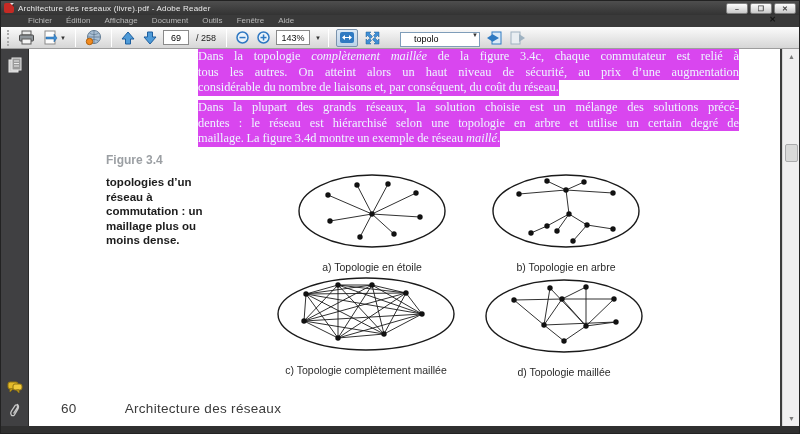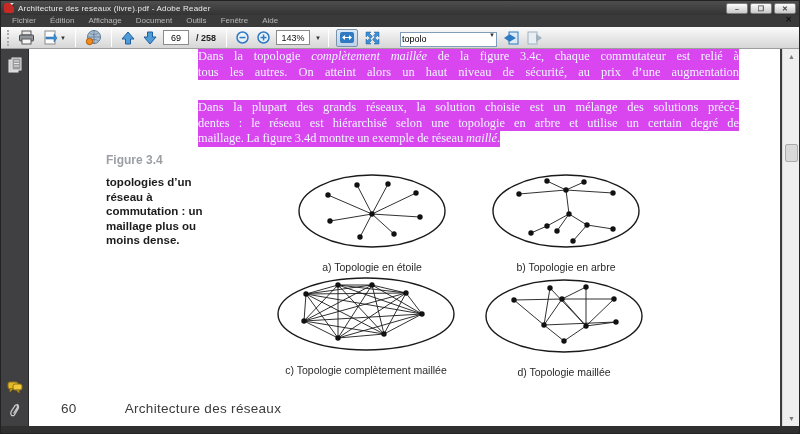--- a/index.html
+++ b/index.html
@@ -20,50 +20,50 @@
   .titletext { font-size:8px; letter-spacing:.2px; white-space:nowrap; }
   .winbtns { margin-left:auto; display:flex; gap:2px; }
   .winbtn {
     width:22px; height:11px; border:1px solid #7e7e7e; border-radius:2px;
     background:linear-gradient(#fdfdfd,#c9c9c9); color:#444;
     font-size:7px; line-height:9px; text-align:center; font-weight:bold;
   }
   
   .menubar {
     position:absolute; top:14px; left:0; right:0; height:12px;
-    background:#3a3a3a; display:flex; align-items:flex-start; padding:0 4px;
+    background:#3a3a3a; display:flex; align-items:flex-start; padding:0 20px;
   }
   .menuitem { color:#b9b9b9; font-size:8px; padding:0 7px; line-height:12px; }
   .menubar .docwin-x { margin-left:auto; color:#151515; font-size:8px; font-weight:bold; padding-right:3px; }
   
   .toolbar {
     position:absolute; top:26px; left:0; right:0; height:22px;
     background:linear-gradient(#fbfbfb,#d6d6d6);
     border-bottom:1px solid #9d9d9d;
     display:flex; align-items:center; padding:0 4px; gap:4px;
   }
   .grip { width:3px; height:16px; border-left:2px dotted #aaa; margin:0 2px; }
   .tsep { width:1px; height:18px; background:#b3b3b3; border-right:1px solid #fff; margin:0 3px; }
   .tbtn { display:flex; align-items:center; justify-content:center; height:20px; padding:0 2px; border-radius:2px; }
   .caret { font-size:6px; color:#333; margin-left:1px; }
   .pageinput {
     width:26px; height:15px; border:1px solid #8a8a8a; background:#fff;
     font-size:9px; text-align:center; font-family:"Liberation Sans",sans-serif;
   }
-  .pagetotal { font-size:9px; color:#222; margin:0 3px;font-weight:bold; }
+  .pagetotal { font-size:9px; color:#222; margin:0 3px; }
   .zoombox {
     width:34px; height:15px; border:1px solid #8a8a8a; background:#fff;
     font-size:9px; display:flex; align-items:center; justify-content:center; color:#111;
   }
   .viewbtn { width:22px; height:18px; display:flex; align-items:center; justify-content:center; border-radius:2px; }
   .viewbtn.active { border:1px solid #7a93ad; background:linear-gradient(#dce9f5,#bcd3e8); }
   .searchwrap { position:relative; margin-left:12px; }
   .searchinput {
-    width:97px; height:15px; border:1px solid #7f9db9; background:#fff;
-    font-size:9px; padding:0 12px 0 1px; font-family:"Liberation Sans",sans-serif;
+    width:80px; height:15px; border:1px solid #7f9db9; background:#fff;
+    font-size:9px; padding:0 12px 0 13px; font-family:"Liberation Sans",sans-serif;
   }
   .searchcaret { position:absolute; right:2px; top:4px; font-size:6px; color:#333; }
   
   .main { position:absolute; top:48px; left:0; right:0; bottom:7px; display:flex; }
   .sidebar {
     width:28px; background:#404042; border-right:1px solid #2b2b2b;
     display:flex; flex-direction:column; align-items:center; padding:8px 0; flex:none;
   }
   .sidebar .spacer { flex:1; }
   .pagearea { position:relative; flex:1; background:#ffffff; overflow:hidden; }
@@ -236,20 +236,21 @@
       <svg width="12" height="16" viewBox="0 0 12 16">
         <path d="M8.5 2.5 C10 4, 10 5, 8.8 7.2 L5.4 12.8 C4.6 14, 3 14, 2.2 12.8 C1.4 11.6, 1.6 10.4, 2.4 9.2 L6.2 3.4 C6.8 2.6, 7.8 2.6, 8.3 3.4 C8.8 4.2, 8.6 5, 8 6 L4.8 11" fill="none" stroke="#c9c9c9" stroke-width="1.3" stroke-linecap="round"></path>
       </svg>
     </div>
 
     <div class="pagearea">
 
       <div class="para" style="top:0;">
         <div class="line hlline"><span>Dans la topologie </span><span class="ital">complètement maillée</span><span> de la figure 3.4c, chaque commutateur est relié à</span></div>
         <div class="line hlline">tous les autres. On atteint alors un haut niveau de sécurité, au prix d’une augmentation</div>
+        <div><span class="line last hlline">considérable du nombre de liaisons et, par conséquent, du coût du réseau.</span></div>
       </div>
 
       <div class="para" style="top:51px;">
         <div class="line hlline">Dans la plupart des grands réseaux, la solution choisie est un mélange des solutions précé-</div>
         <div class="line hlline">dentes : le réseau est hiérarchisé selon une topologie en arbre et utilise un certain degré de</div>
         <div><span class="line last hlline"><span>maillage. La figure 3.4d montre un exemple de réseau </span><span class="ital">maillé</span><span>.</span></span></div>
       </div>
 
       <div class="figcaption">
         <div class="fignum">Figure 3.4</div>

